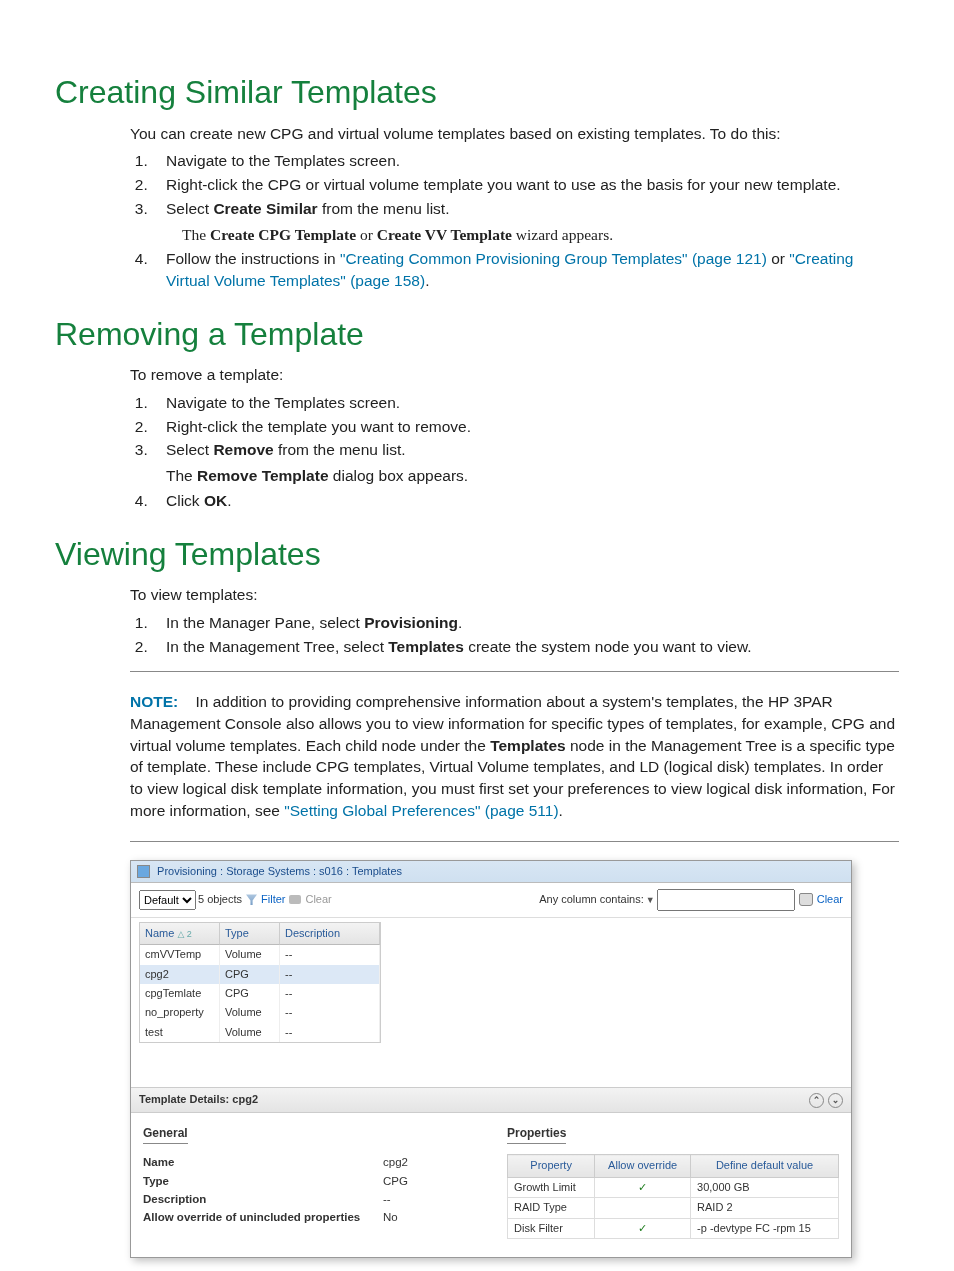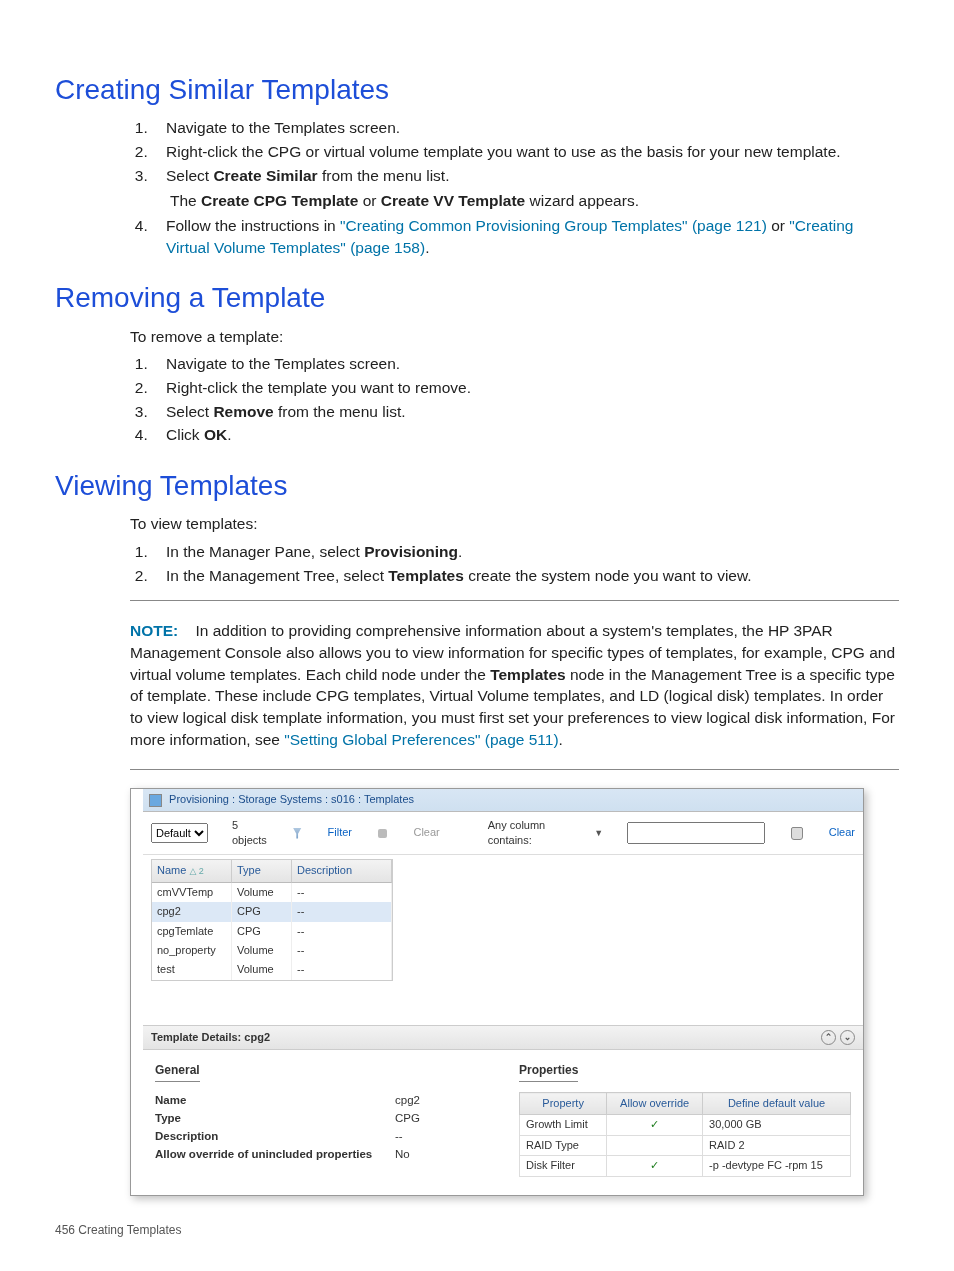--- a/index.html
+++ b/index.html
@@ -8,22 +8,22 @@
     color: #222;
     margin: 0;
     padding: 50px 55px 30px 55px;
     width: 954px;
     box-sizing: border-box;
     line-height: 1.4;
   }
   h2 {
     font-family: Arial, Helvetica, sans-serif;
     font-weight: 300;
-    color: #1d4ed8;
-    font-size: 28px;
+    color: #15803d;
+    font-size: 32px;
     margin: 20px 0 8px 0;
   }
   .body-block {
     margin-left: 75px;
   }
   .intro {
     margin: 4px 0 6px 0;
   }
   ol {
     margin: 4px 0 4px 0;
@@ -46,35 +46,34 @@
   }
   .note-label { color: #0073a8; font-weight: bold; }
   .screenshot {
     margin: 10px 0 20px 75px;
     border: 1px solid #999;
     box-shadow: 3px 3px 8px rgba(0,0,0,0.25);
     font-size: 11px;
     color: #333;
     width: 720px;
     background: #fff;
-    padding-left: 12px;
   }
   .titlebar {
     background: linear-gradient(#d8e6f4, #cfe0f0);
     padding: 3px 6px;
     font-size: 11px;
     color: #1a4c8b;
     border-bottom: 1px solid #bbb;
   }
   .titlebar .ticon { display:inline-block; width:11px;height:11px;background:#6aa8e0;border:1px solid #888;margin-right:4px;vertical-align:middle;}
   .toolbar {
     display: flex;
     align-items: center;
     padding: 6px 8px;
-    gap: 24px;
+    gap: 2px;
     border-bottom: 1px solid #ddd;
   }
   .toolbar select {
     font-size: 11px;
     height: 20px;
   }
   .toolbar .spacer { flex: 1; }
   .tool-lbl { color: #333; }
   .tool-link { color: #0b63c4; }
   .tool-gray { color: #999; }
@@ -153,43 +152,47 @@
   .filter-ico {display:inline-block;width:11px;height:11px;vertical-align:middle;margin:0 2px;background:linear-gradient(#b0c8e0,#7aa0c8);clip-path:polygon(0 0,100% 0,60% 55%,60% 100%,40% 100%,40% 55%);}
   .eraser-ico {display:inline-block;width:12px;height:9px;vertical-align:middle;margin:0 2px;background:#bbb;border-radius:2px;}
   .find-ico {display:inline-block;width:12px;height:11px;vertical-align:middle;margin:0 2px;border:1px solid #888;border-radius:2px 2px 3px 3px;background:#ddd;}
   .drop-ico{font-size:9px;color:#555;}
 </style>
 </head>
 <body>
 
 <h2>Creating Similar Templates</h2>
 <div class="body-block">
+  <div class="intro">You can create new CPG and virtual volume templates based on existing templates. To do this:</div>
   <ol>
     <li>Navigate to the Templates screen.</li>
     <li>Right-click the CPG or virtual volume template you want to use as the basis for your new template.</li>
     <li>
       <span>Select </span><span class="bold">Create Similar</span><span> from the menu list.</span>
-      <div class="sub" style="margin-left:4px;margin-top:4px;">
+      <div class="sub" style="margin-left:16px;margin-top:4px;font-family:Liberation Serif, serif;">
         <span>The </span><span class="bold">Create CPG Template</span><span> or </span><span class="bold">Create VV Template</span><span> wizard appears.</span>
       </div>
     </li>
     <li>
       <span>Follow the instructions in </span><span class="link">"Creating Common Provisioning Group Templates" (page 121)</span><span> or </span><span class="link">"Creating Virtual Volume Templates" (page 158)</span><span>.</span>
     </li>
   </ol>
 </div>
 
 <h2>Removing a Template</h2>
 <div class="body-block">
   <div class="intro">To remove a template:</div>
   <ol>
     <li>Navigate to the Templates screen.</li>
     <li>Right-click the template you want to remove.</li>
     <li>
       <span>Select </span><span class="bold">Remove</span><span> from the menu list.</span>
+      <div class="sub" style="margin-left:0;margin-top:4px;">
+        <span>The </span><span class="bold">Remove Template</span><span> dialog box appears.</span>
+      </div>
     </li>
     <li>
       <span>Click </span><span class="bold">OK</span><span>.</span>
     </li>
   </ol>
 </div>
 
 <h2>Viewing Templates</h2>
 <div class="body-block">
   <div class="intro">To view templates:</div>

